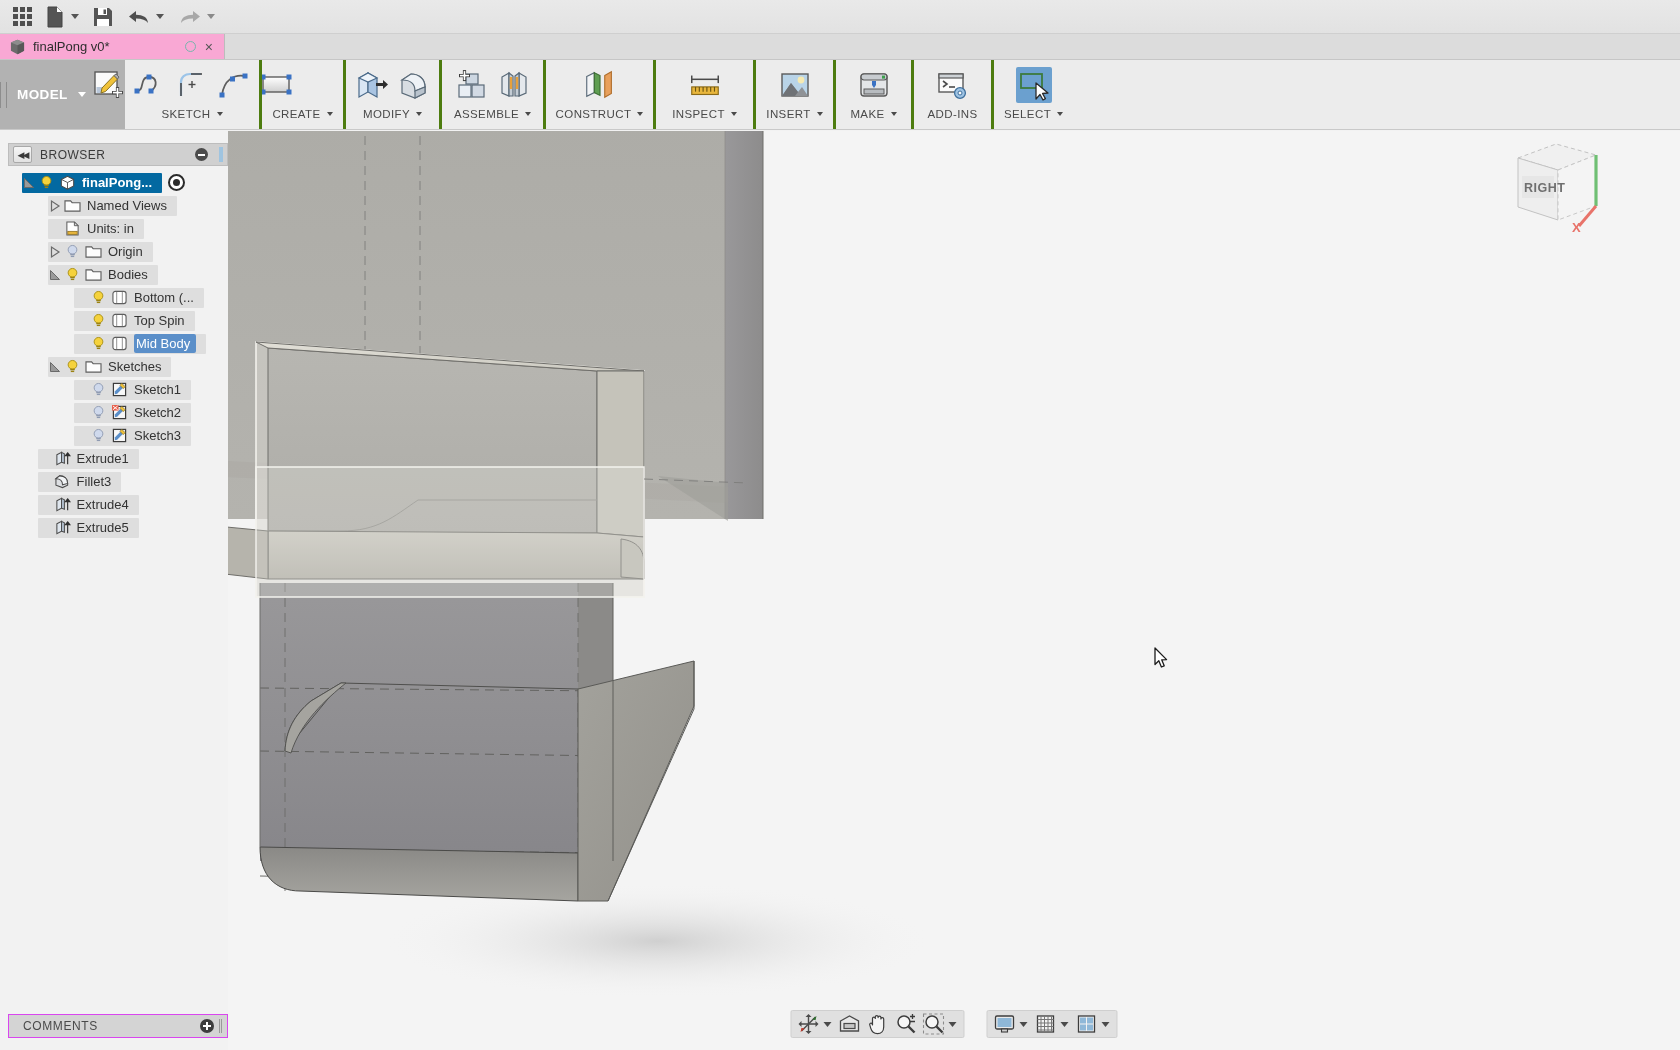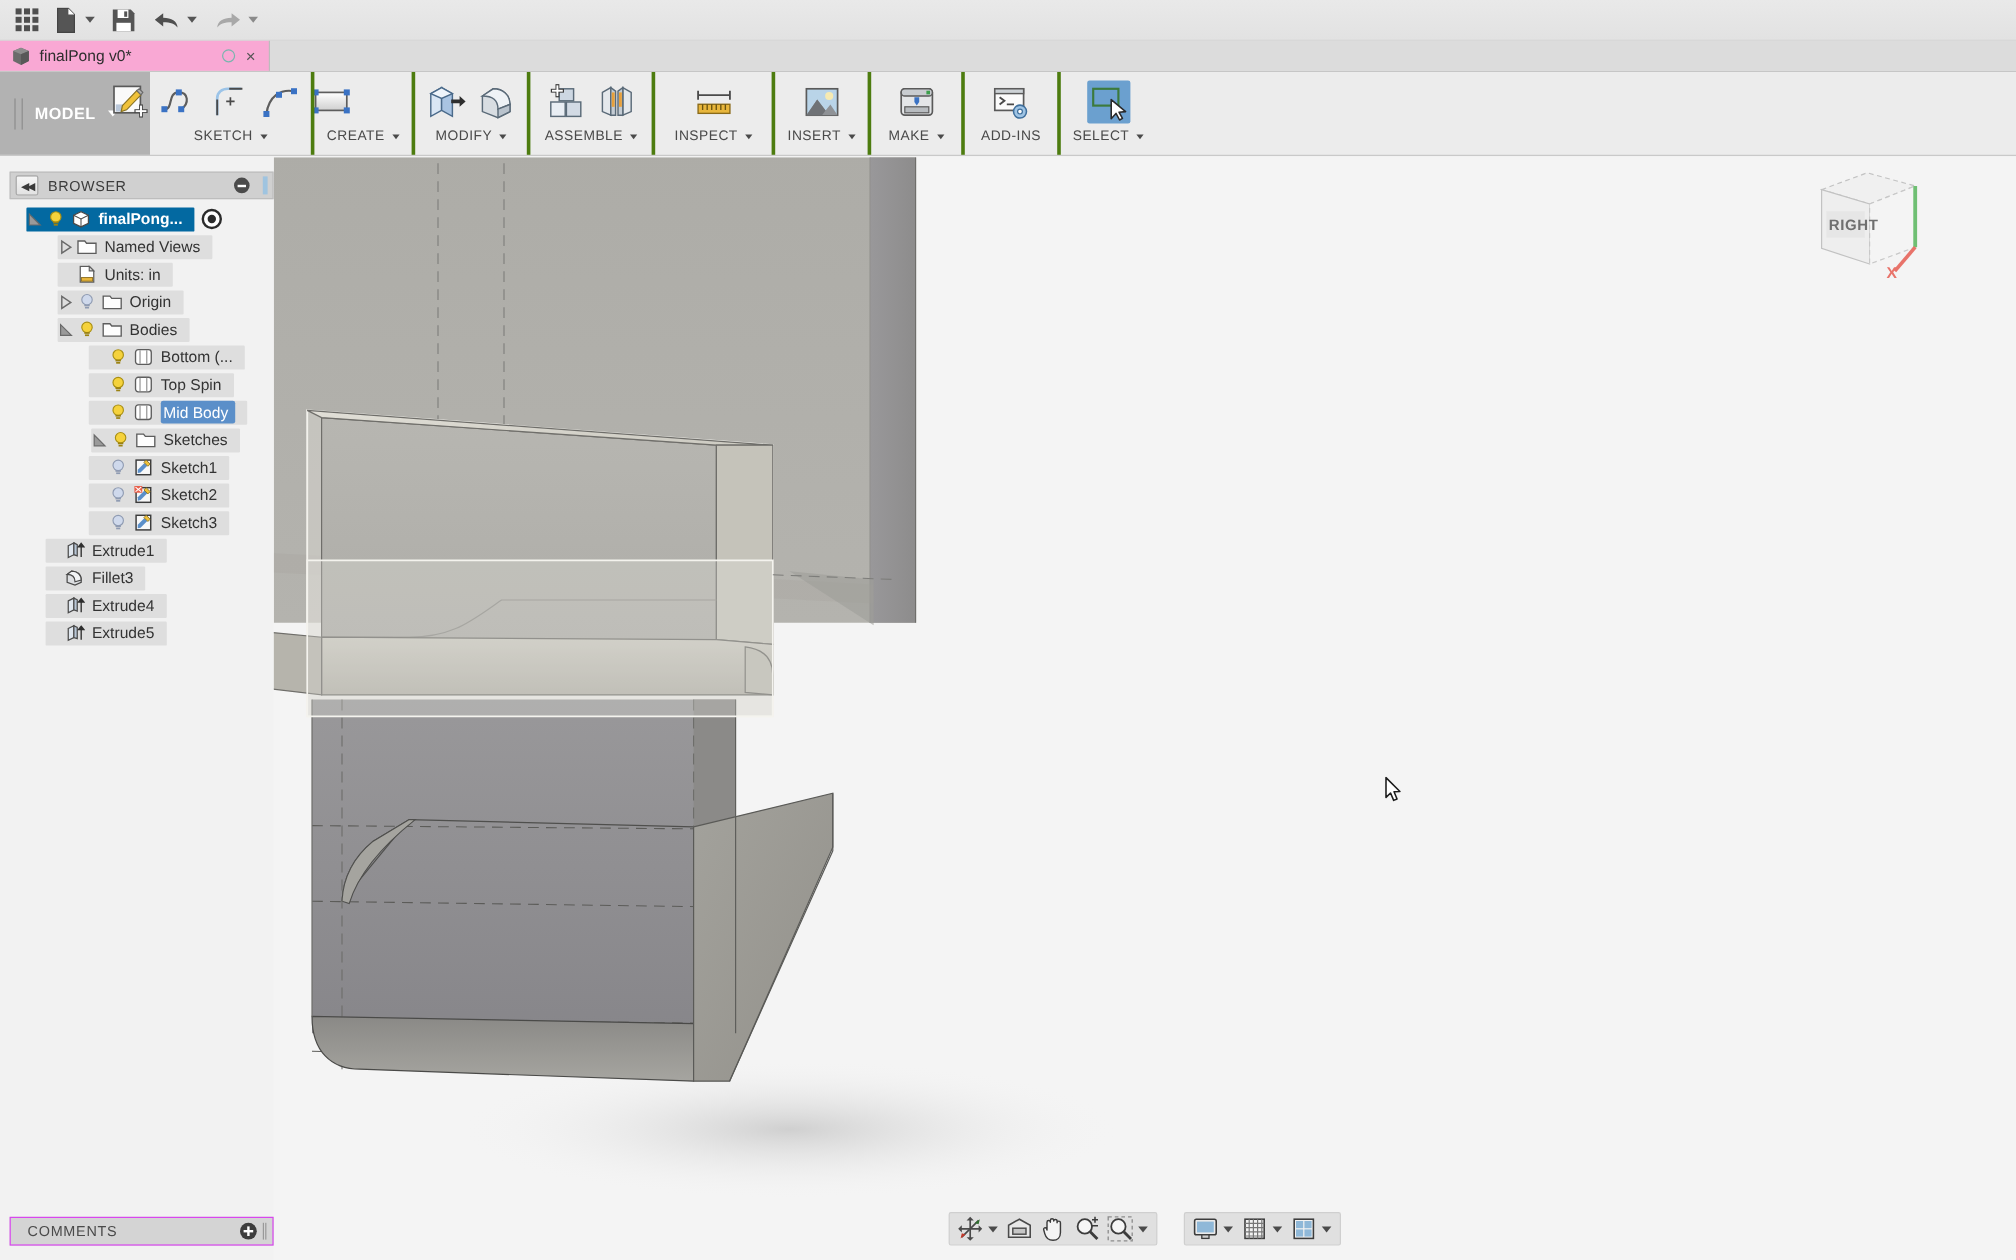--- a/index.html
+++ b/index.html
@@ -59,21 +59,21 @@
   .tab-filler { flex: 1; background: #dcdcdc; }
 
   
   .ribbon {
     position: absolute; left: 0; top: 60px; width: 1680px; height: 70px;
     background: #ececec; border-bottom: 1px solid #c9c9c9;
     display: flex; align-items: stretch;
   }
   .ws-switch {
     width: 125px; background: #b2b2b2; display: flex; align-items: center; gap: 10px;
-    padding-left: 12px; cursor: pointer;
+    cursor: pointer;
   }
   .ws-grip { width: 7px; height: 26px; border-left: 1px solid #8d8d8d; border-right: 1px solid #8d8d8d; }
   .ws-label { color: #fff; font-size: 13.5px; font-weight: bold; letter-spacing: .4px; }
   .ws-caret { width:0;height:0;border-left:4px solid transparent;border-right:4px solid transparent;
               border-top:5px solid #fff; }
 
   .rgroup { display: flex; flex-direction: column; align-items: center; justify-content: flex-start;
             padding: 4px 8px 0; position: relative; }
   .rgroup + .rgroup { border-left: 3px solid #4d7c0f; }
   .rg-icons { display: flex; align-items: center; gap: 6px; height: 42px; }
@@ -354,20 +354,35 @@
             <rect x="18.8" y="8" width="2.4" height="12" fill="#e8a13c"></rect>
           </svg>
         </span>
       </div>
       <div class="rg-label">
         <span>ASSEMBLE</span>
         <span class="caret"></span>
       </div>
     </div>
 
+    <div class="rgroup" style="width:110px">
+      <div class="rg-icons">
+        <span class="ricon">
+          <svg width="38" height="32" viewBox="0 0 38 32">
+            <path d="M5 7 L13 3 L13 24 L5 28 Z" fill="#f2f4f6" stroke="#5a6a78" stroke-width="1.2"></path>
+            <path d="M13 3 L19 6 L19 27 L13 24 Z" fill="#5f9e52" stroke="#3d6e34" stroke-width="1.2"></path>
+            <path d="M24 6 L31 2 L31 25 L24 29 Z" fill="#e8a05c" stroke="#b06f2d" stroke-width="1.2"></path>
+          </svg>
+        </span>
+      </div>
+      <div class="rg-label">
+        <span>CONSTRUCT</span>
+        <span class="caret"></span>
+      </div>
+    </div>
 
     <div class="rgroup" style="width:100px">
       <div class="rg-icons">
         <span class="ricon">
           <svg width="38" height="32" viewBox="0 0 38 32">
             <g stroke="#4a4a4a" stroke-width="1.6">
               <line x1="5" y1="10" x2="33" y2="10"></line>
                 <line x1="5" y1="6" x2="5" y2="14"></line>
               <line x1="33" y1="6" x2="33" y2="14"></line>
             </g>
@@ -833,21 +848,21 @@
               <rect x="7.2" y="13.4" width="3.6" height="1.5" fill="#9b8212"></rect>
             </svg>
             <svg viewBox="0 0 18 16" class="ficon">
               <rect x="2" y="1.5" width="14" height="13" rx="2.5" fill="#ffffff" stroke="#5d5d5d" stroke-width="1.2"></rect>
               <path d="M6 2 v12" stroke="#8d8d8d" stroke-width="1" fill="none"></path>
               <path d="M12 2 v12" stroke="#8d8d8d" stroke-width="1" fill="none"></path>
             </svg>
             <span class="tw-label sel">Mid Body</span>
           </div>
         </div>
-        <div class="trow" style="padding-left: 40px; justify-content: center;">
+        <div class="trow" style="padding-left: 40px;">
           <div class="trow-bg">
             <span class="arrow"><svg viewBox="0 0 14 14" width="14" height="14">
                 <path d="M2.5 2.5 L2.5 11.5 L11.5 11.5 Z" fill="#9a9a9a" stroke="#6a6a6a" stroke-width="1"></path>
               </svg></span>
             <svg viewBox="0 0 18 18" class="bulb">
               <circle cx="9" cy="7.2" r="4.6" fill="#f5d23c" stroke="#a98f12" stroke-width="1"></circle>
               <rect x="6.6" y="11.4" width="4.8" height="1.5" fill="#9b8212"></rect>
               <rect x="7.2" y="13.4" width="3.6" height="1.5" fill="#9b8212"></rect>
             </svg>
             <svg viewBox="0 0 18 16" class="ficon">

